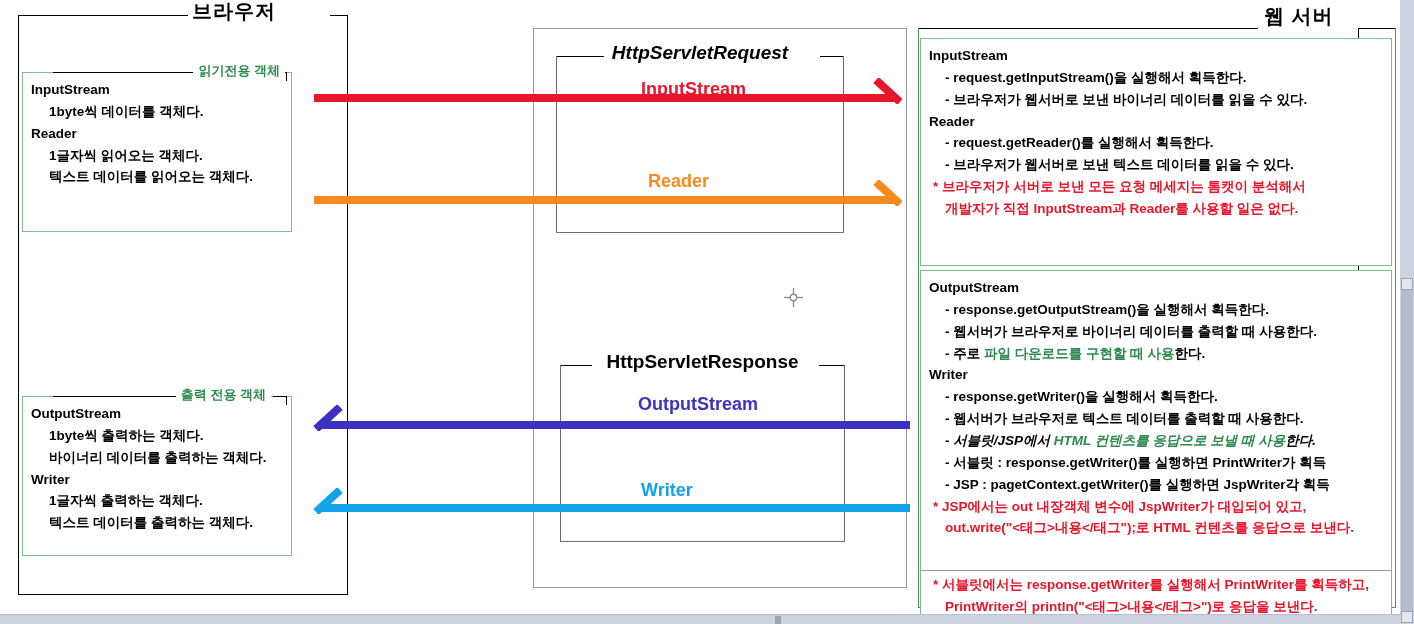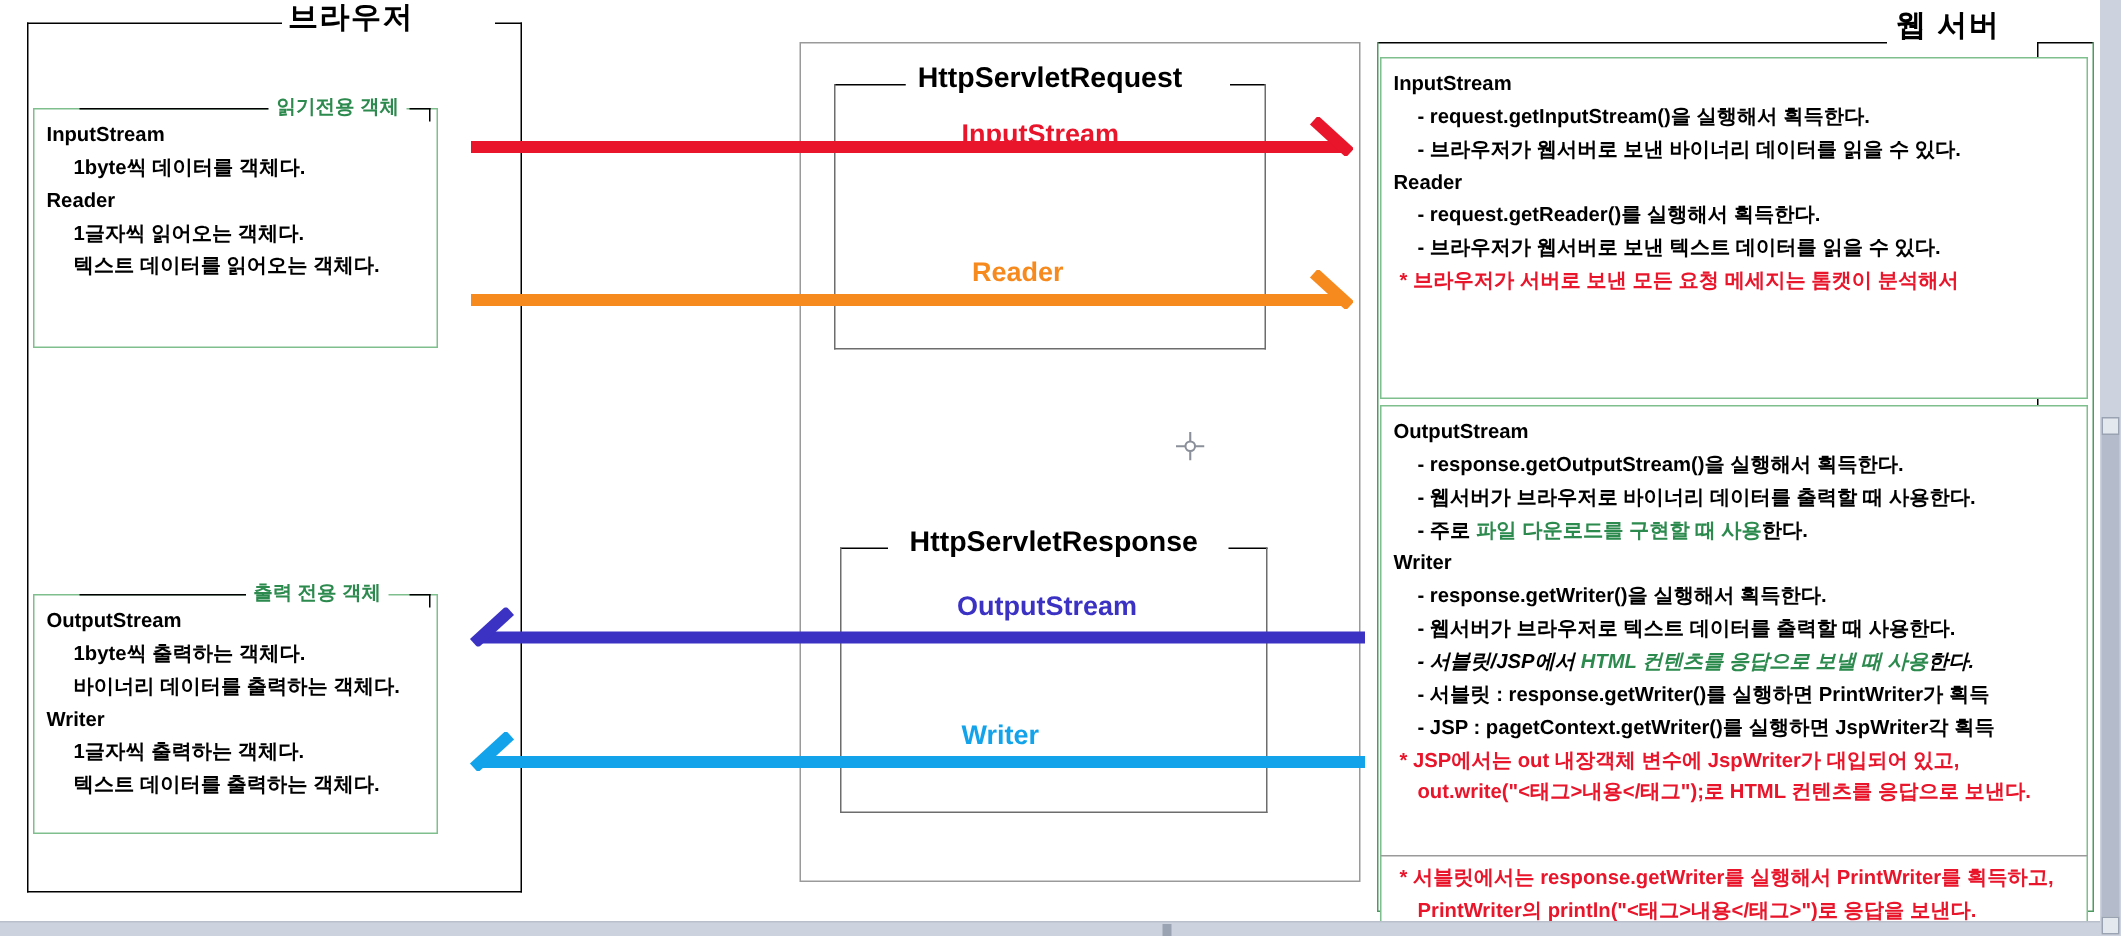--- a/index.html
+++ b/index.html
@@ -179,46 +179,46 @@
 
   <div id="browser-top-left"></div>
   <div id="browser-top-right"></div>
   <div id="browser-label">브라우저</div>
   <div id="browser-panel"></div>
 
   <div class="greenbox" style="left:22px; top:72px; width:270px; height:160px;">
     <div class="ghr-l" style="width:140px;"></div>
     <div class="ghr-r"></div>
     <div class="gv-r"></div>
-    <div class="gtitle" style="right:20px;">읽기전용 객체</div>
+    <div class="gtitle" style="right:6px;">읽기전용 객체</div>
 
     <div class="li">InputStream</div>
     <div class="li ind">1byte씩 데이터를 객체다.</div>
     <div class="li">Reader</div>
     <div class="li ind">1글자씩 읽어오는 객체다.</div>
     <div class="li ind">텍스트 데이터를 읽어오는 객체다.</div>
   </div>
 
   <div class="greenbox" style="left:22px; top:396px; width:270px; height:160px;">
     <div class="ghr-l" style="width:136px;"></div>
     <div class="ghr-r"></div>
     <div class="gv-r"></div>
-    <div class="gtitle" style="right:32px;">출력 전용 객체</div>
+    <div class="gtitle" style="right:20px;">출력 전용 객체</div>
 
     <div class="li">OutputStream</div>
     <div class="li ind">1byte씩 출력하는 객체다.</div>
     <div class="li ind">바이너리 데이터를 출력하는 객체다.</div>
     <div class="li">Writer</div>
     <div class="li ind">1글자씩 출력하는 객체다.</div>
     <div class="li ind">텍스트 데이터를 출력하는 객체다.</div>
   </div>
 
   <div id="mid-panel"></div>
 
-  <div class="servletbox" style="left:556px; top:56px; width:288px; height:177px;">
+  <div class="servletbox" style="left:556px; top:56px; width:288px; height:177px;font-style:italic;">
     <div class="sb-top-l" style="width:56px;"></div>
     <div class="sb-top-r" style="width:24px;"></div>
     <div class="sb-frame"></div>
     <div class="sb-label">HttpServletRequest</div>
   </div>
   <div class="stream-label" style="left:641px; top:79px; color:#e8152b;">InputStream</div>
   <div class="stream-label" style="left:648px; top:171px; color:#f78a1e;">Reader</div>
 
   <div class="servletbox" style="left:560px; top:365px; width:285px; height:177px;">
     <div class="sb-top-l" style="width:32px;"></div>
@@ -264,20 +264,21 @@
   <div id="server-panel"></div>
 
   <div class="greenbox" style="left:920px; top:38px; width:472px; height:228px; padding:6px 8px;">
     <div class="li">InputStream</div>
     <div class="li ind2" style="padding-left:16px;">- request.getInputStream()을 실행해서 획득한다.</div>
     <div class="li ind2" style="padding-left:16px;">- 브라우저가 웹서버로 보낸 바이너리 데이터를 읽을 수 있다.</div>
     <div class="li">Reader</div>
     <div class="li ind2" style="padding-left:16px;">- request.getReader()를 실행해서 획득한다.</div>
     <div class="li ind2" style="padding-left:16px;">- 브라우저가 웹서버로 보낸 텍스트 데이터를 읽을 수 있다.</div>
     <div class="li red" style="padding-left:4px;">* 브라우저가 서버로 보낸 모든 요청 메세지는 톰캣이 분석해서</div>
+    <div class="li red" style="padding-left:16px;">개발자가 직접 InputStream과 Reader를 사용할 일은 없다.</div>
   </div>
 
   <div class="greenbox" style="left:920px; top:270px; width:472px; height:338px; padding:6px 8px;">
     <div class="li">OutputStream</div>
     <div class="li" style="padding-left:16px;">- response.getOutputStream()을 실행해서 획득한다.</div>
     <div class="li" style="padding-left:16px;">- 웹서버가 브라우저로 바이너리 데이터를 출력할 때 사용한다.</div>
     <div class="li" style="padding-left:16px;"><span>- 주로 </span><span class="green">파일 다운로드를 구현할 때 사용</span><span>한다.</span></div>
 
     <div class="li">Writer</div>
     <div class="li" style="padding-left:16px;">- response.getWriter()을 실행해서 획득한다.</div>

